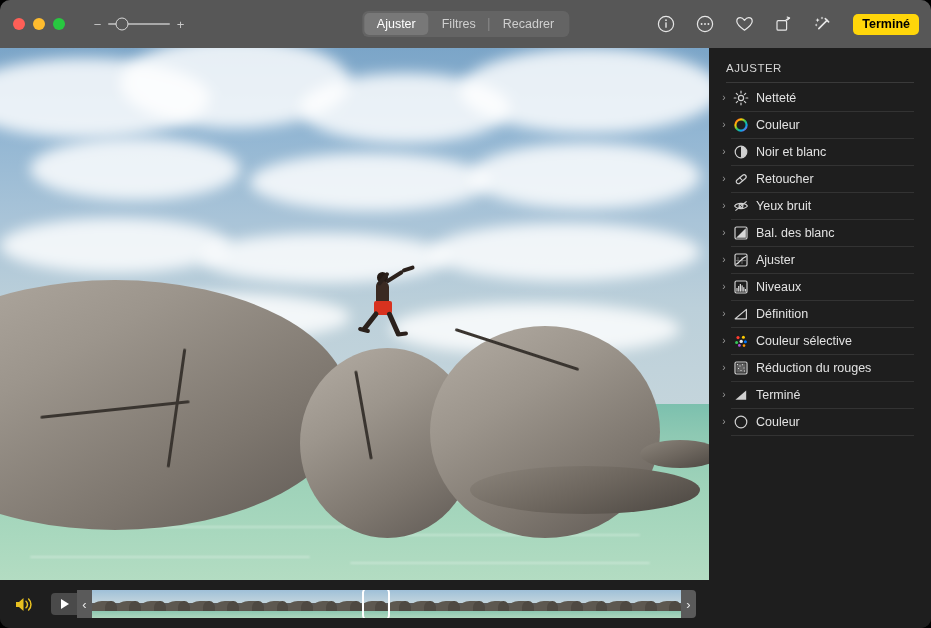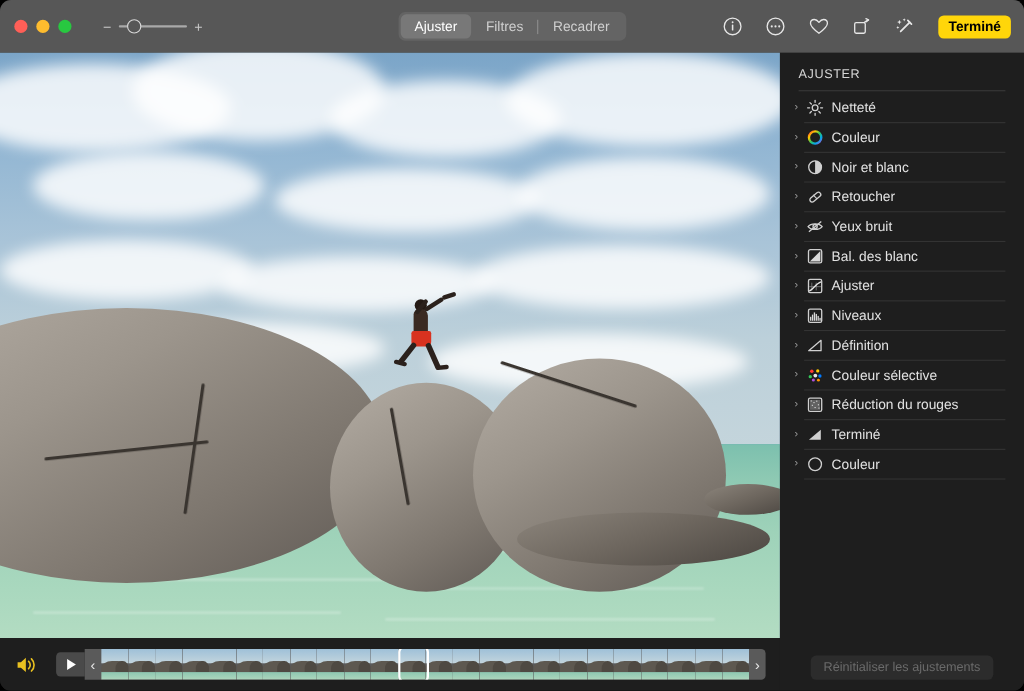--- a/index.html
+++ b/index.html
@@ -719,18 +719,15 @@
           <div class="aicon">
             <svg width="16" height="16" viewBox="0 0 16 16">
               <circle cx="8" cy="8" r="5.8" fill="none" stroke="#d0d0d0" stroke-width="1.2"></circle>
             </svg>
           </div>
           <div class="alabel">Couleur</div>
         </div>
         <div class="rowrule"></div>
       </div>
 
-    <div class="resetwrap">
-      <div class="resetbtn">Réinitialiser les ajustements</div>
-    </div>
   </div>
 
 </div>
 
 </body></html>

